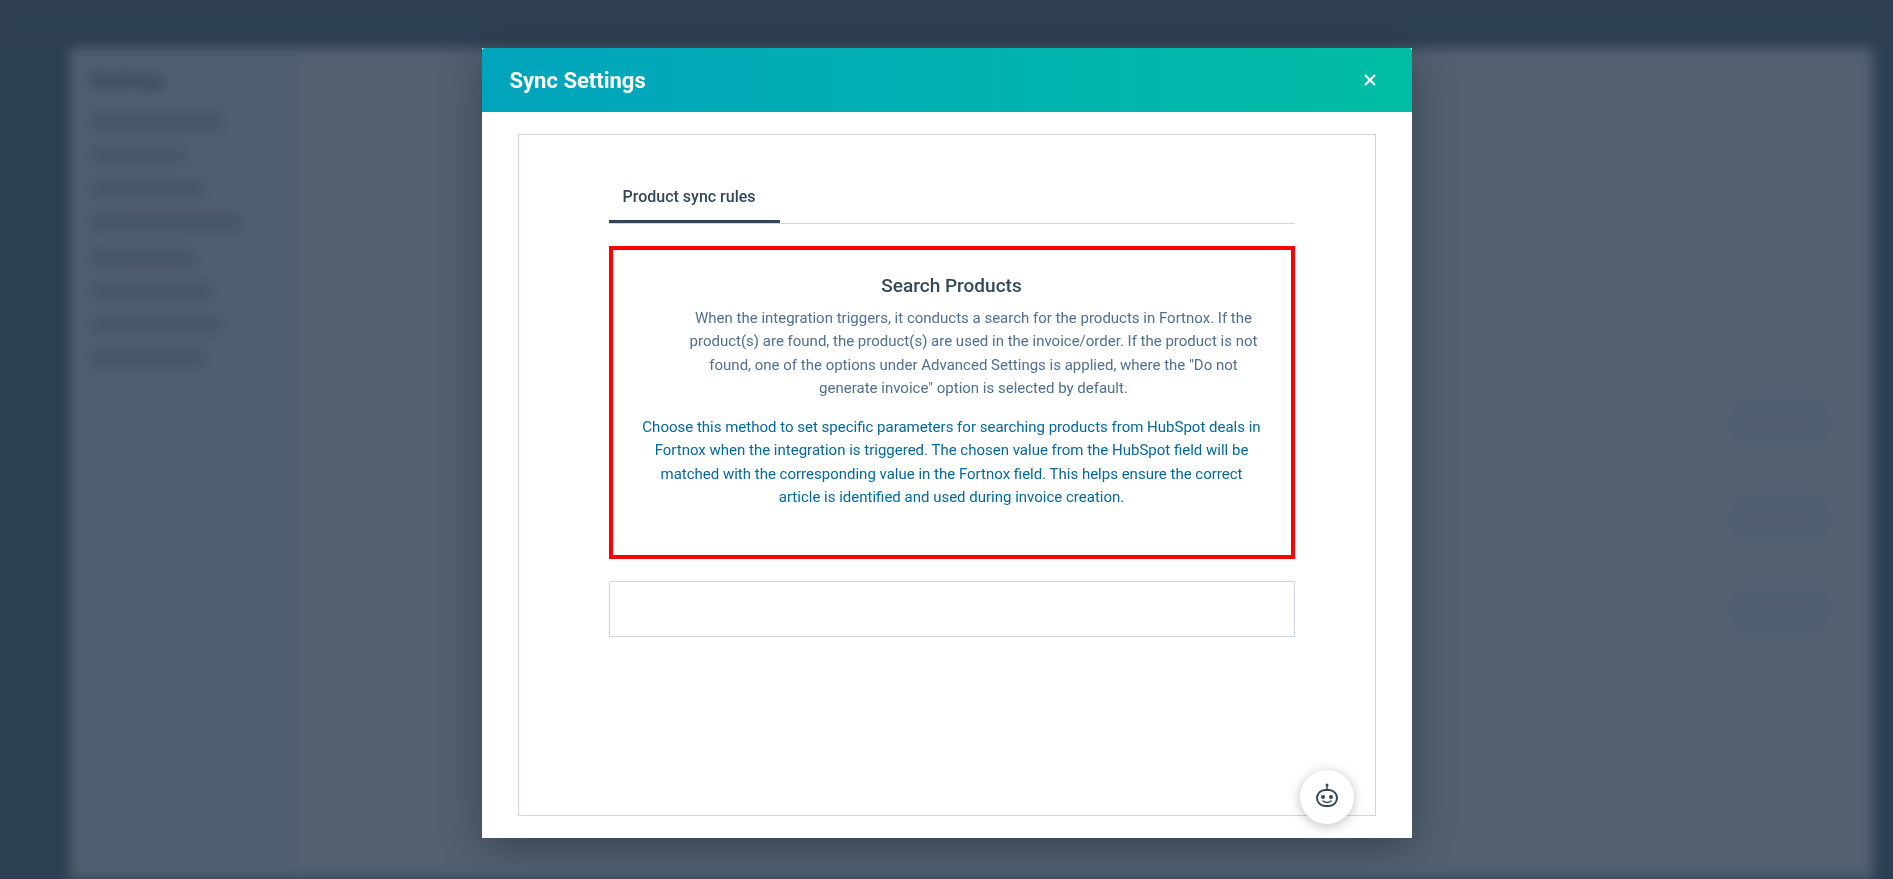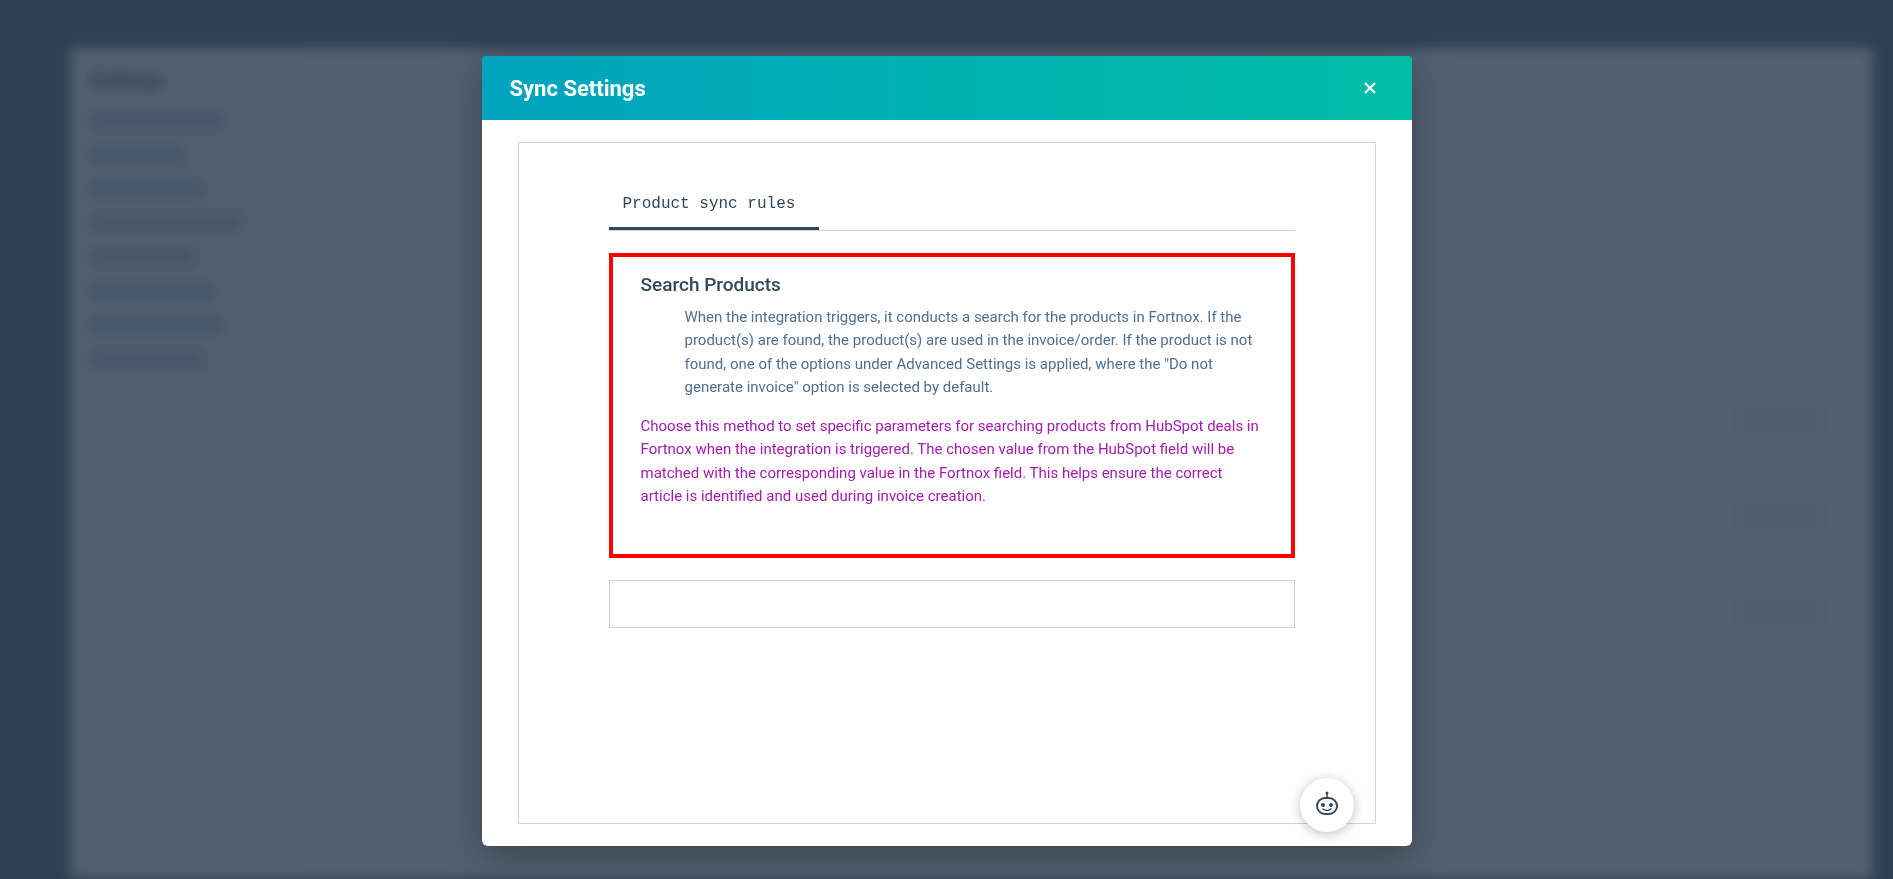--- a/index.html
+++ b/index.html
@@ -52,27 +52,27 @@
       background: #f5f8fa;
       padding: 20px;
     }
     .overlay {
       position: absolute;
       inset: 0;
       background: rgba(45, 62, 80, 0.75);
     }
     .modal {
       position: absolute;
-      top: 56px;
+      top: 48px;
       left: 50%;
       transform: translateX(-50%);
       width: 930px;
       height: 790px;
       background: #fff;
-      border-radius: 6px;
+      border-radius: 0;
       box-shadow: 0 10px 40px rgba(0,0,0,0.3);
       display: flex;
       flex-direction: column;
     }
     .modal-header {
       background: #00bda5;
       background: linear-gradient(90deg, #00a4bd 0%, #00bda5 100%);
       color: #fff;
       height: 64px;
       display: flex;
@@ -136,38 +136,38 @@
       color: #33475b;
       position: relative;
       z-index: 1;
       border-bottom: 1px solid #fff;
       margin-bottom: -1px;
     }
     .subtab-row {
       display: flex;
       border-bottom: 1px solid #cbd6e2;
       margin-top: 0;
-      font-family: Liberation Mono, monospace;
     }
     .subtab {
       padding: 16px 24px 14px 14px;
       color: #516f90;
       font-size: 16px;
       cursor: pointer;
       border-bottom: 3px solid transparent;
     }
     .subtab.active {
       color: #33475b;
       border-bottom: 3px solid #33475b;
       font-weight: 500;
     }
     .section-card {
       margin-top: 22px;
       border: 1px solid #cbd6e2;
-      padding: 16px 28px 30px 28px;
+      padding: 24px 28px 30px 28px;
+      text-align: center;
     }
     .highlight-box {
       border: 4px solid #ff0000;
     }
     .section-title {
       font-size: 19px;
       font-weight: 500;
       color: #33475b;
       margin-bottom: 10px;
     }
@@ -203,21 +203,21 @@
     }
     .radio-circle.unselected {
       border-color: #cbd6e2;
     }
     .radio-label {
       font-size: 15px;
       color: #33475b;
     }
     .radio-desc {
       font-size: 15px;
-      color: #a21caf;
+      color: #0369a1;
       line-height: 1.55;
       margin-bottom: 16px;
     }
     .chat-widget {
       position: absolute;
       right: 58px;
       bottom: 14px;
       width: 54px;
       height: 54px;
       border-radius: 50%;

